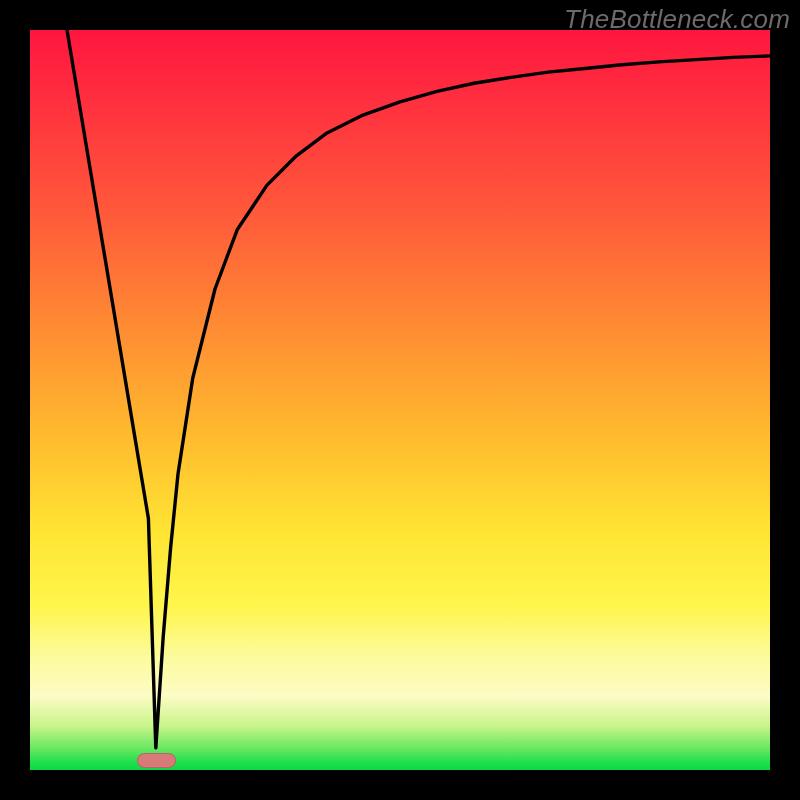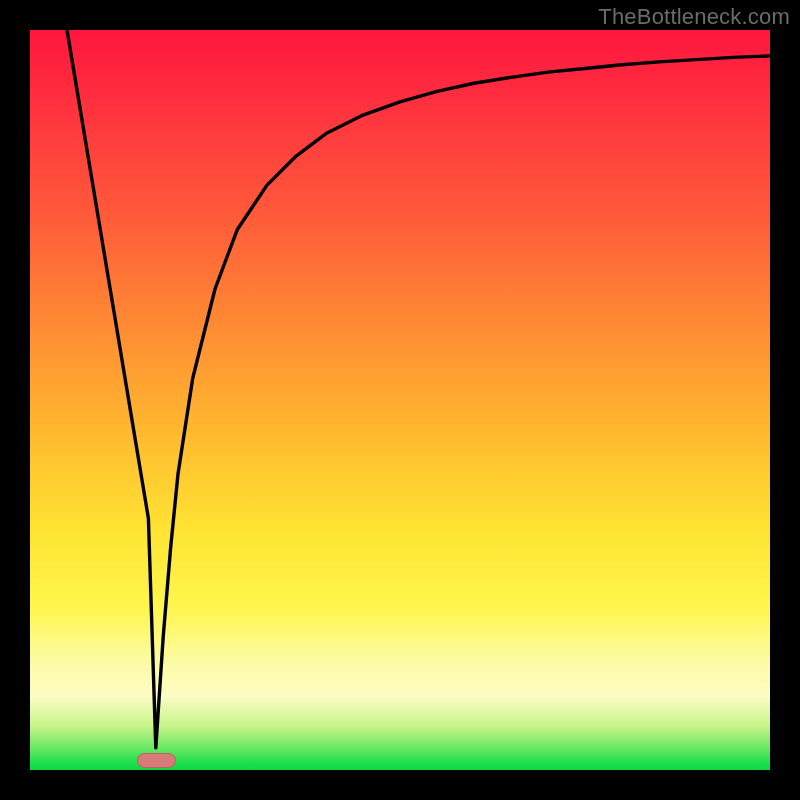--- a/index.html
+++ b/index.html
@@ -45,23 +45,24 @@
       #6be862 97%,
       #1fdf4e 99%,
       #0ad944 100%
     );
   }
   .watermark {
     position: absolute;
     top: 4px;
     right: 10px;
     color: #6b6b6b;
-    font-size: 22px;
+    font-size: 26px;
     letter-spacing: 0.2px;
     user-select: none;
+    font-style: italic;
   }
   svg.curve {
     position: absolute;
     left: 0; top: 0;
     width: 100%;
     height: 100%;
     overflow: visible;
   }
   .marker {
     position: absolute;

